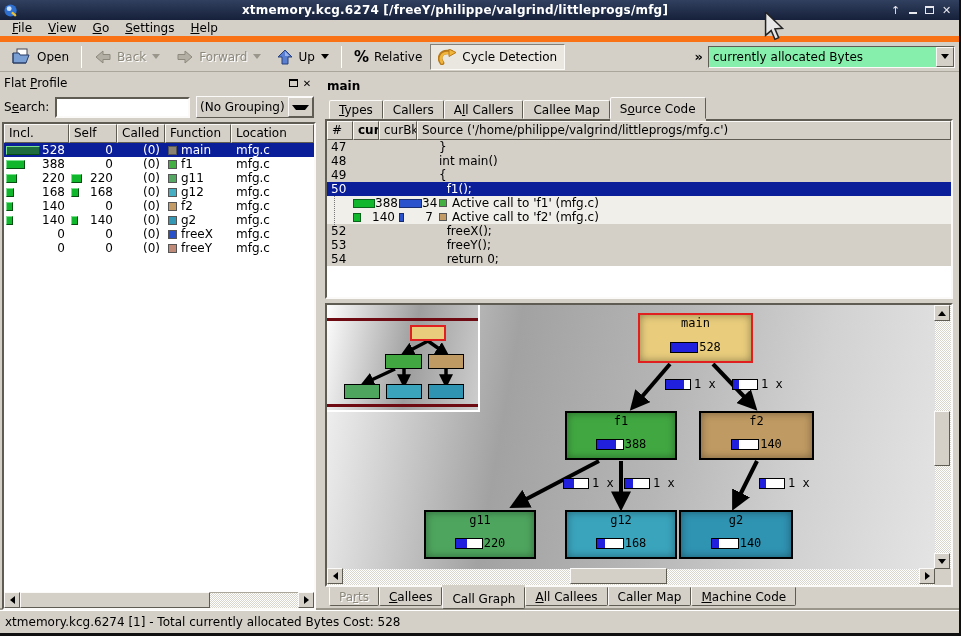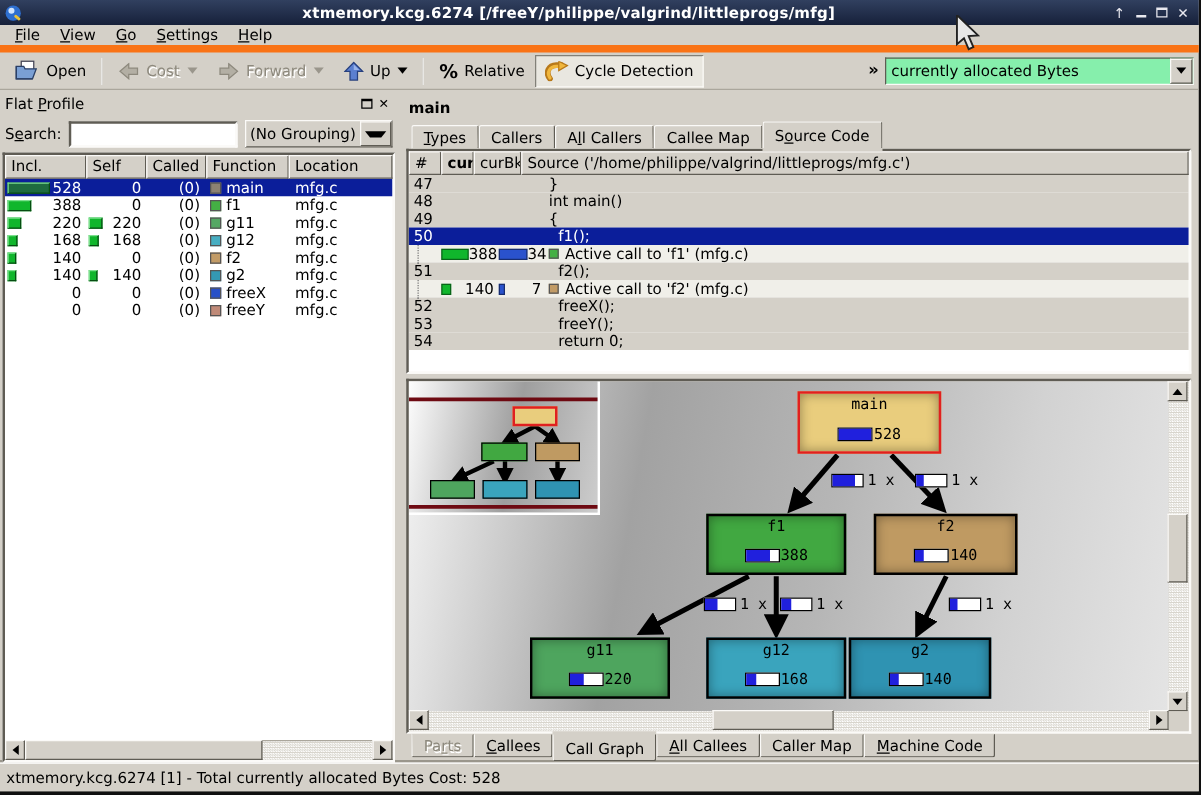--- a/index.html
+++ b/index.html
@@ -153,21 +153,21 @@
         <path d="M1 5 L7 5 L8 7 L17 7 L14 15 L1 15 Z" fill="#7a9fd4" stroke="#2a3f66"></path>
         <path d="M1 5 L1 15 L14 15" fill="none" stroke="#2a3f66"></path>
       </svg>
       <span>Open</span>
     </div>
     <div class="tsep"></div>
     <div class="tbtn disabled">
       <svg width="18" height="14" viewBox="0 0 18 14">
         <path d="M9 1 L2 7 L9 13 L9 9.5 L16 9.5 L16 4.5 L9 4.5 Z" fill="#b3afa4" stroke="#8d897d"></path>
       </svg>
-      <span>Cost</span>
+      <span>Back</span>
       <span class="caret dim"></span>
     </div>
     <div class="tbtn disabled">
       <svg width="18" height="14" viewBox="0 0 18 14">
         <path d="M9 1 L16 7 L9 13 L9 9.5 L2 9.5 L2 4.5 L9 4.5 Z" fill="#b3afa4" stroke="#8d897d"></path>
       </svg>
       <span>Forward</span>
       <span class="caret dim"></span>
     </div>
     <div class="tbtn">
@@ -383,21 +383,20 @@
             <div class="hdr-cell" style="width: 26px; height: 19px; font-weight: bold;">curB</div>
             <div class="hdr-cell" style="width: 38px; height: 19px;">curBk</div>
             <div class="hdr-cell" style="flex: 1 1 0%; height: 19px;">Source ('/home/philippe/valgrind/littleprogs/mfg.c')</div>
           </div>
         <div class="src-rows" id="src-rows">
             <div class="src-row"><div class="s-num">47</div><div class="s-curB"></div><div class="s-curBk"></div><div class="s-src" style="white-space: pre;">}</div></div>
             <div class="src-row"><div class="s-num">48</div><div class="s-curB"></div><div class="s-curBk"></div><div class="s-src" style="white-space: pre;">int main()</div></div>
             <div class="src-row"><div class="s-num">49</div><div class="s-curB"></div><div class="s-curBk"></div><div class="s-src" style="white-space: pre;">{</div></div>
             <div class="src-row sel"><div class="s-num">50</div><div class="s-curB"></div><div class="s-curBk"></div><div class="s-src" style="white-space: pre;">  f1();</div></div>
             <div class="src-row call"><div class="s-num"><span class="tree-dots"></span></div><div class="s-curB"><span class="mini-bar" style="width: 22px; background: rgb(16, 182, 44);"></span><span class="numR">388</span></div><div class="s-curBk"><span class="mini-bar" style="width: 23px; background: rgb(42, 82, 204);"></span><span class="numR">34</span></div><div class="s-src"><span class="fn-square" style="width: 8px; height: 8px; background: rgb(68, 176, 68);"></span><span>Active call to 'f1' (mfg.c)</span></div></div>
-            <div class="src-row"><div class="s-num">51</div><div class="s-curB"></div><div class="s-curBk"></div><div class="s-src" style="white-space: pre;">  f2();</div></div>
             <div class="src-row call"><div class="s-num"><span class="tree-dots"></span></div><div class="s-curB"><span class="mini-bar" style="width: 8px; background: rgb(16, 182, 44);"></span><span class="numR">140</span></div><div class="s-curBk"><span class="mini-bar" style="width: 5px; background: rgb(42, 82, 204);"></span><span class="numR">7</span></div><div class="s-src"><span class="fn-square" style="width: 8px; height: 8px; background: rgb(194, 155, 102);"></span><span>Active call to 'f2' (mfg.c)</span></div></div>
             <div class="src-row"><div class="s-num">52</div><div class="s-curB"></div><div class="s-curBk"></div><div class="s-src" style="white-space: pre;">  freeX();</div></div>
             <div class="src-row"><div class="s-num">53</div><div class="s-curB"></div><div class="s-curBk"></div><div class="s-src" style="white-space: pre;">  freeY();</div></div>
             <div class="src-row"><div class="s-num">54</div><div class="s-curB"></div><div class="s-curBk"></div><div class="s-src" style="white-space: pre;">  return 0;</div></div>
           </div>
       </div>
 
       <div style="height:4px;"></div>
 
       <div class="graph-frame">

